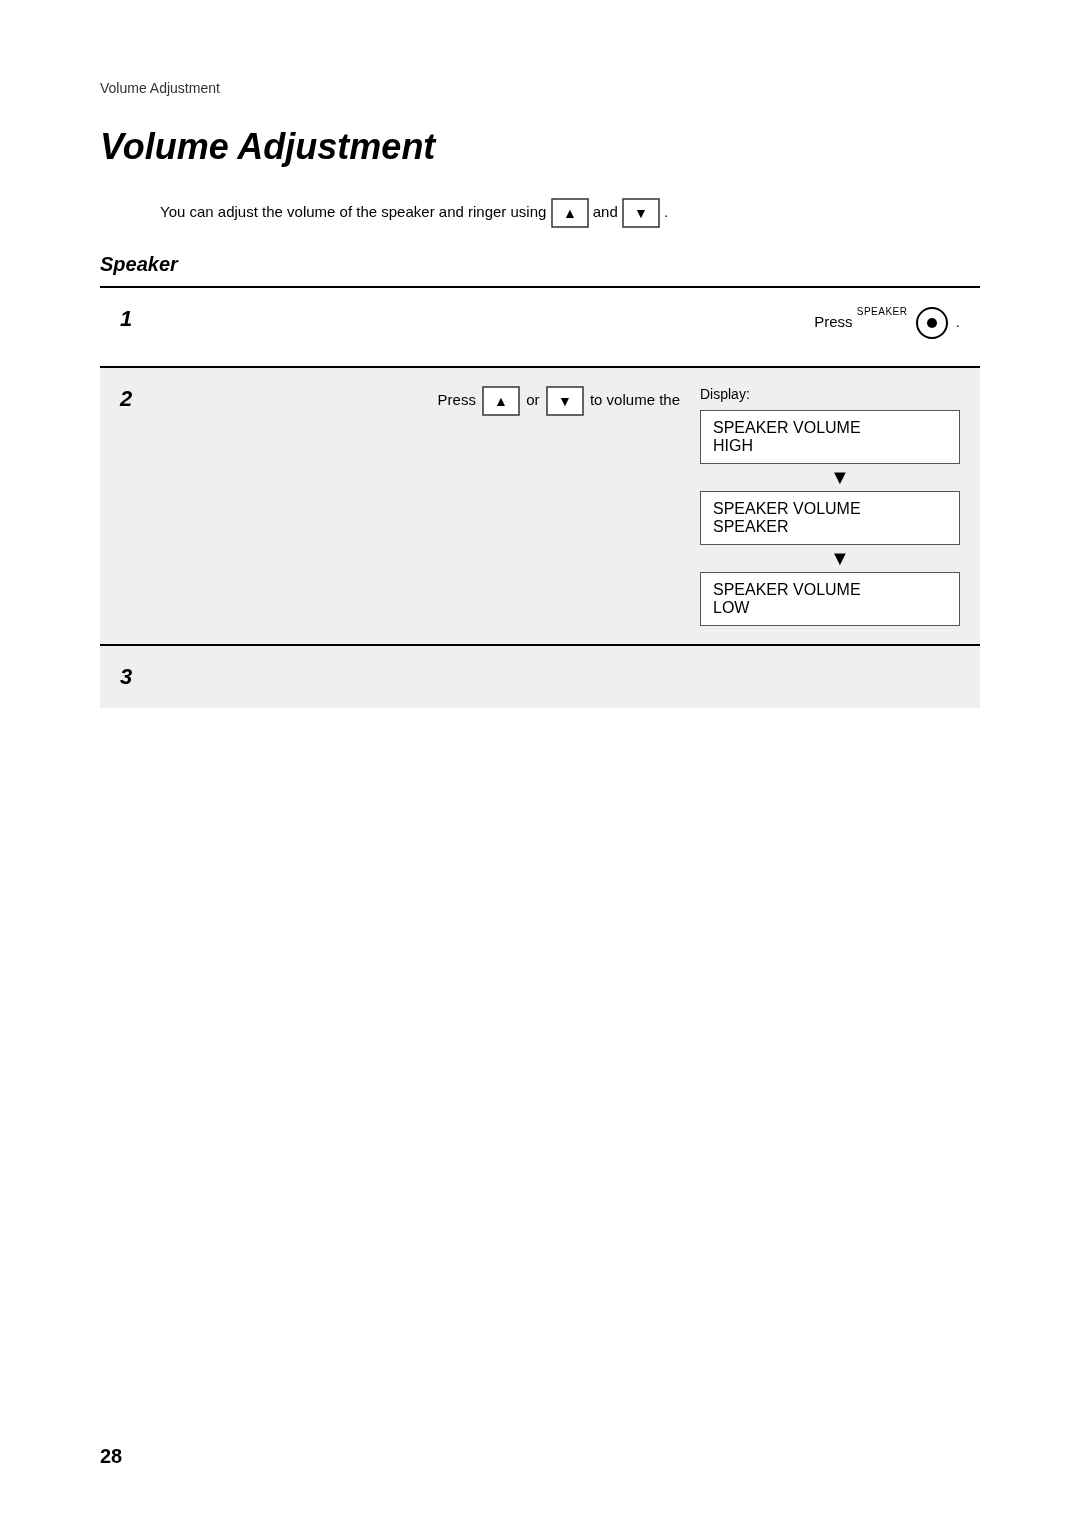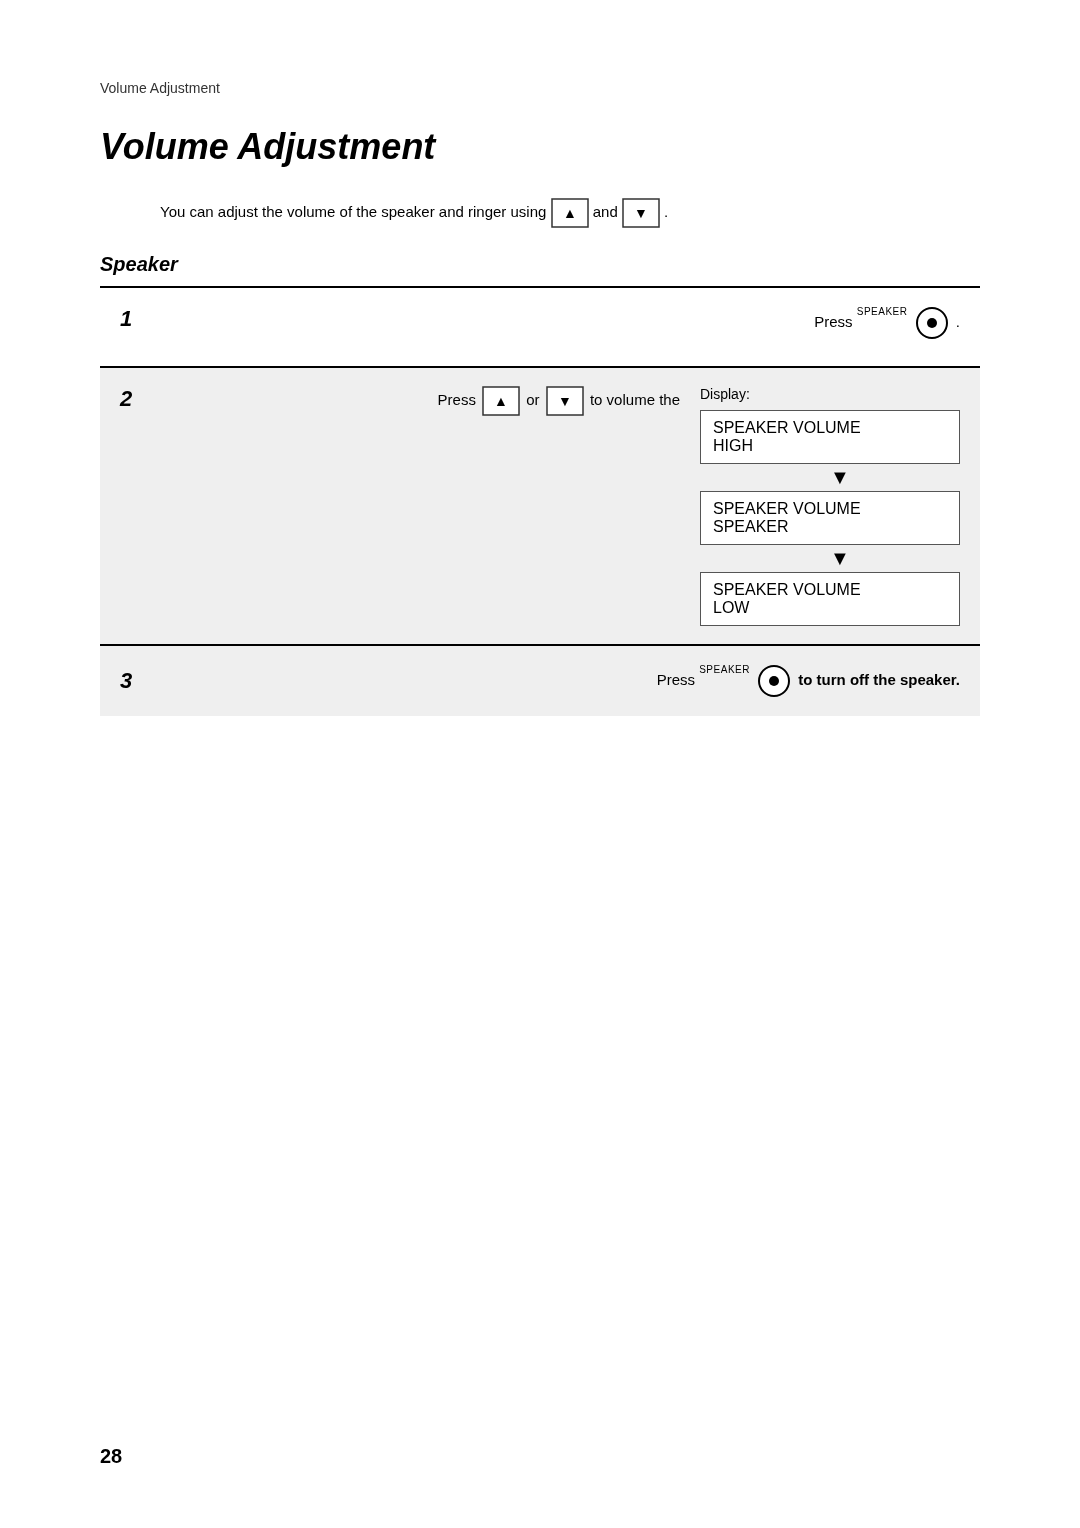--- a/index.html
+++ b/index.html
@@ -222,32 +222,19 @@
             <div>LOW</div>
           </div>
         </div>
       </div>
     </div>
 
     <div class="step-3-row" style="background:#efefef;">
       <div class="step-number">
         <span>3</span>
       </div>
-      <div class="step-content">
-        <span>Press</span>
-        
-        <span style="font-size:10px; vertical-align:top; letter-spacing:0.5px;">SPEAKER</span>
-        
-        <span>
-          <svg width="34" height="34" viewBox="0 0 34 34" style="vertical-align:middle; margin: 0 3px;">
-            <circle cx="17" cy="17" r="15" fill="white" stroke="#000" stroke-width="2"></circle>
-            <circle cx="17" cy="17" r="5" fill="#000"></circle>
-          </svg>
-        </span>
-        <strong>to turn off the speaker.</strong>
-      </div>
     </div>
 
   </div>
 
 </div>
 
 <div class="page-number">28</div>
 
 </body></html>

